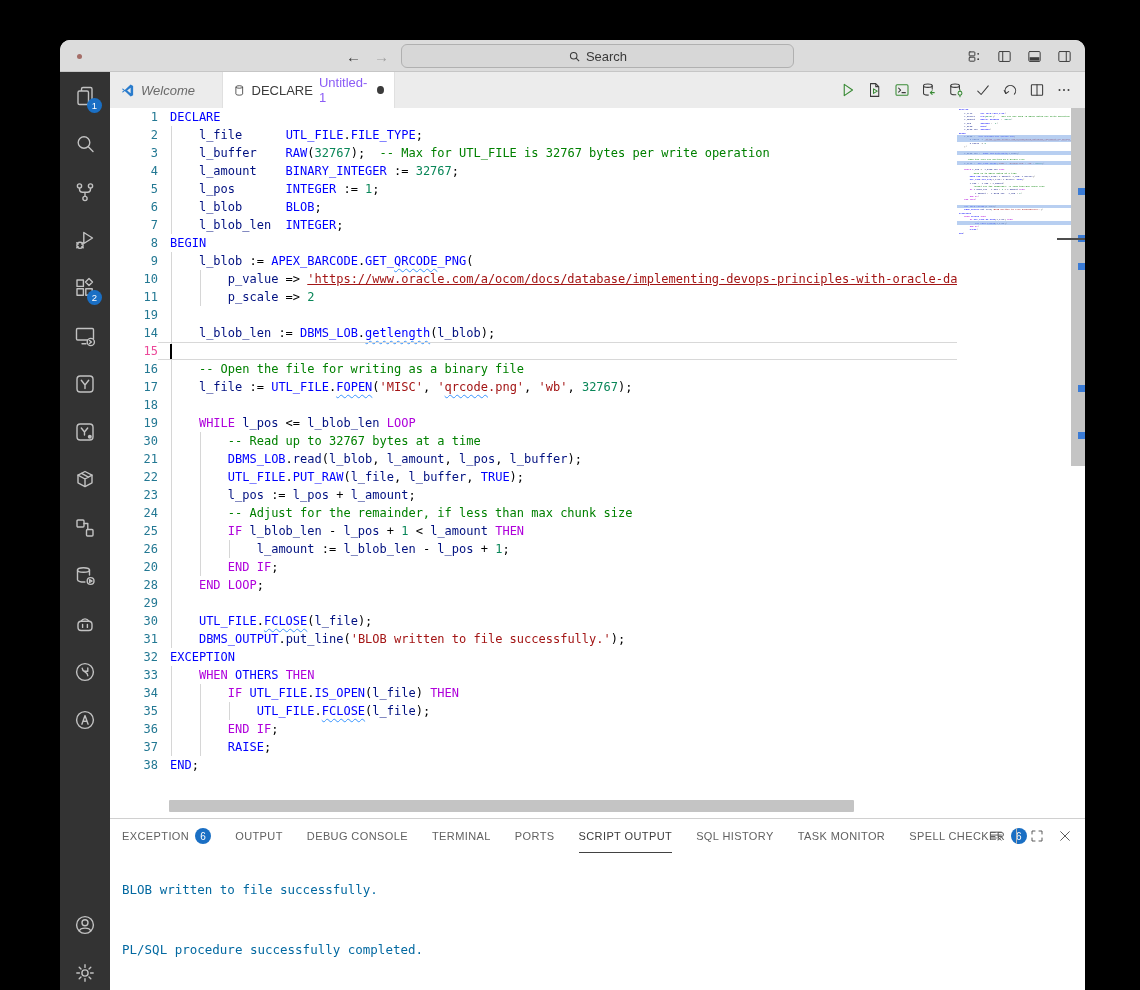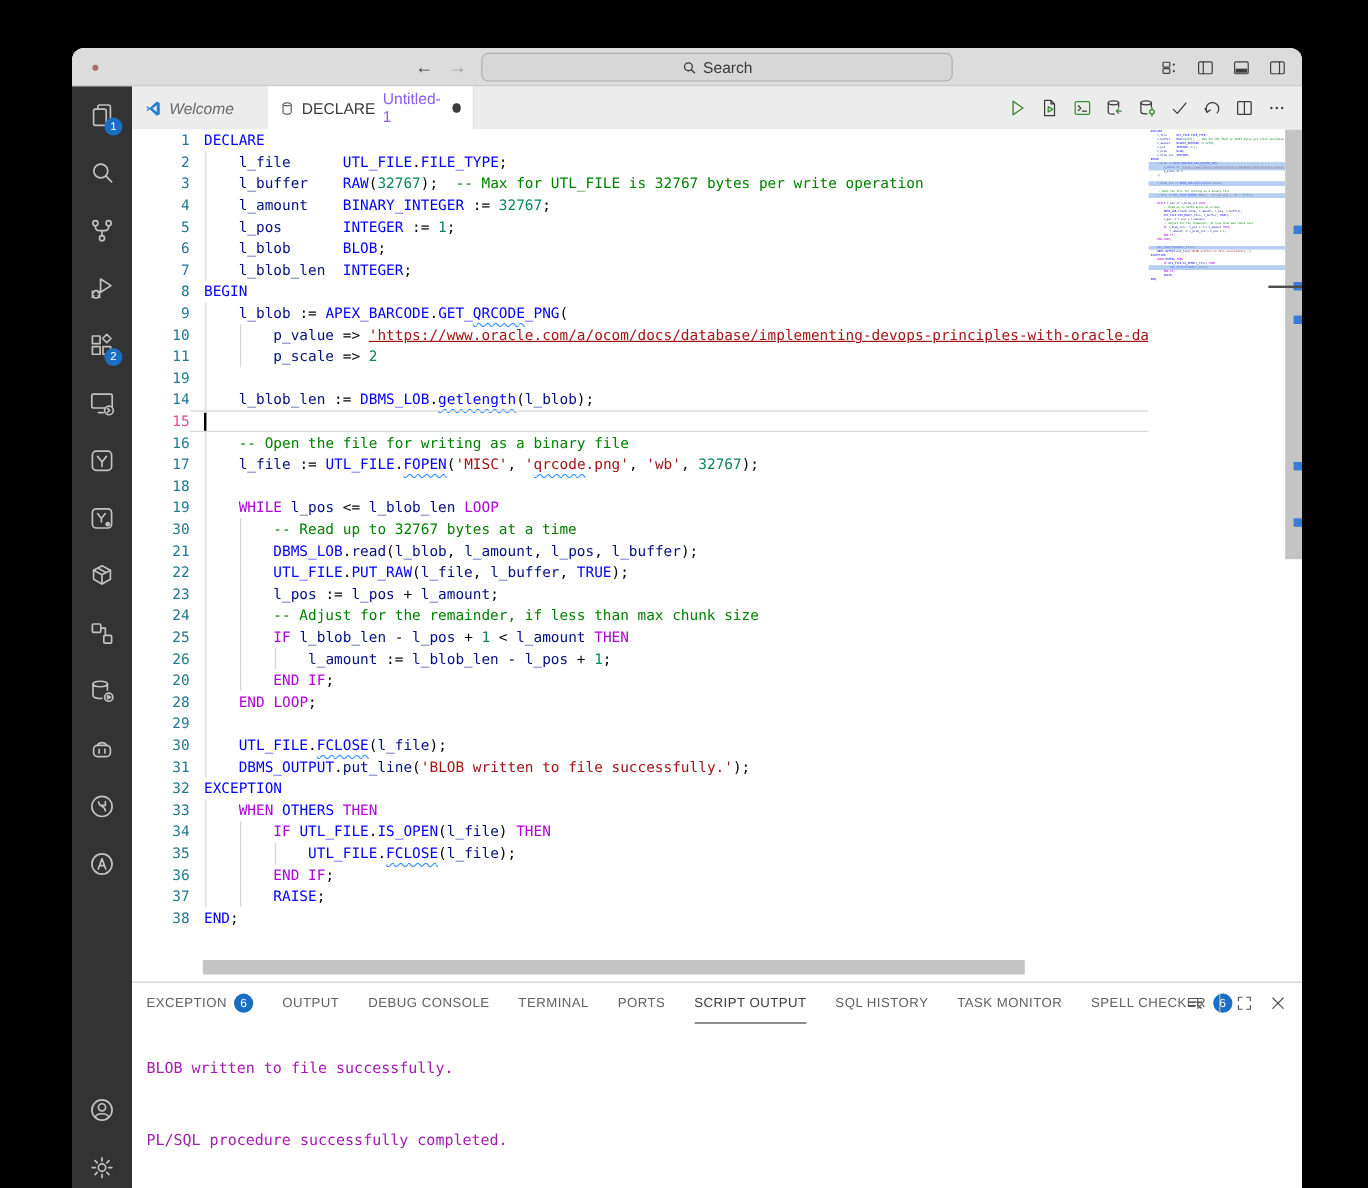--- a/index.html
+++ b/index.html
@@ -75,21 +75,21 @@
   .panel{position:absolute;left:50px;right:0;top:778px;bottom:0;background:#fff;border-top:1px solid #d0d0d0}
   .ptabs{position:absolute;left:12px;top:0;height:34px;display:flex;gap:24px;align-items:center}
   .ptab{font-size:11px;letter-spacing:.4px;color:#616161;display:flex;align-items:center;gap:6px;height:34px}
   .ptab.active{color:#3b3b3b;border-bottom:1.5px solid #424242;padding-top:1.5px}
   .ptab .badge2{min-width:16px;height:16px;border-radius:8px;background:var(--accent);color:#fff;
     font-size:10px;display:flex;align-items:center;justify-content:center;padding:0 4px}
   .pactions{position:absolute;right:12px;top:0;height:34px;display:flex;gap:12px;align-items:center;color:#4f4f4f}
   .pactions .ic{width:16px;height:16px}
   .pactions .divider{width:1px;height:16px;background:#b9b9b9}
   .pout{position:absolute;left:12px;top:34px;right:10px;font-family:"DejaVu Sans Mono",monospace;
-    font-size:12.5px;line-height:20px;color:#a21caf;white-space:pre;margin-top:27px}
+    font-size:12.5px;line-height:20px;color:#0369a1;white-space:pre;margin-top:27px}
 </style>
 </head>
 <body>
 
 <div class="window">
 
   <div class="titlebar">
     <div class="traffic">
       <span class="tl red"></span>
       <span class="tl yel"></span>

